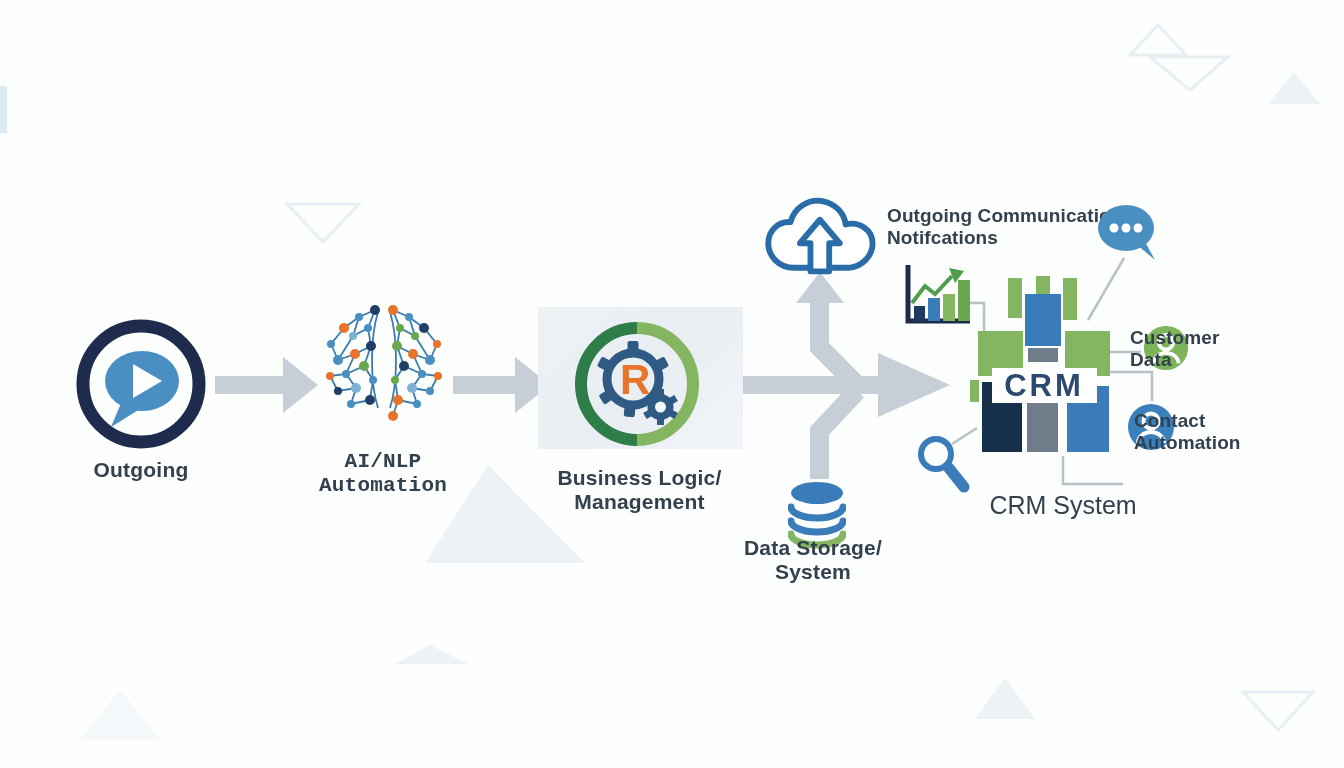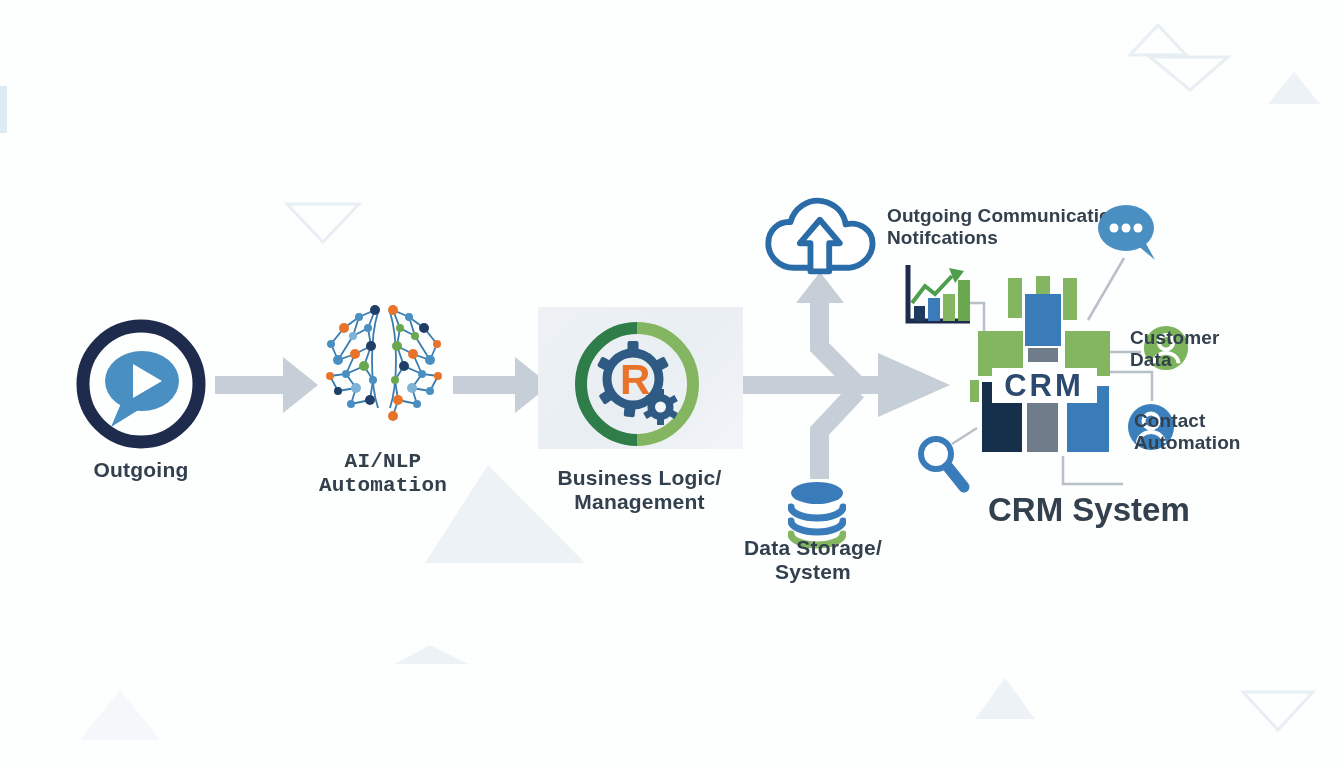--- a/index.html
+++ b/index.html
@@ -17,21 +17,21 @@
   .label {
     position: absolute;
     font-weight: 700;
     color: #33404d;
     line-height: 1.14;
     white-space: nowrap;
   }
   .label.center { text-align: center; }
   .node-label { font-size: 21px; letter-spacing: .2px; }
   .side-label { font-size: 19px; font-weight: 600; letter-spacing: .1px; }
-  .crm-title { font-size: 33px; font-weight: 700; }
+  .crm-title { font-size: 25px; font-weight: 400; }
   svg { display: block; }
 </style>
 </head>
 <body>
 
 <div class="canvas">
 
   <svg class="abs" style="left:0;top:0;" width="1344" height="768" viewBox="0 0 1344 768">
 
     <g fill="none" stroke="#e7eff5" stroke-width="3">

